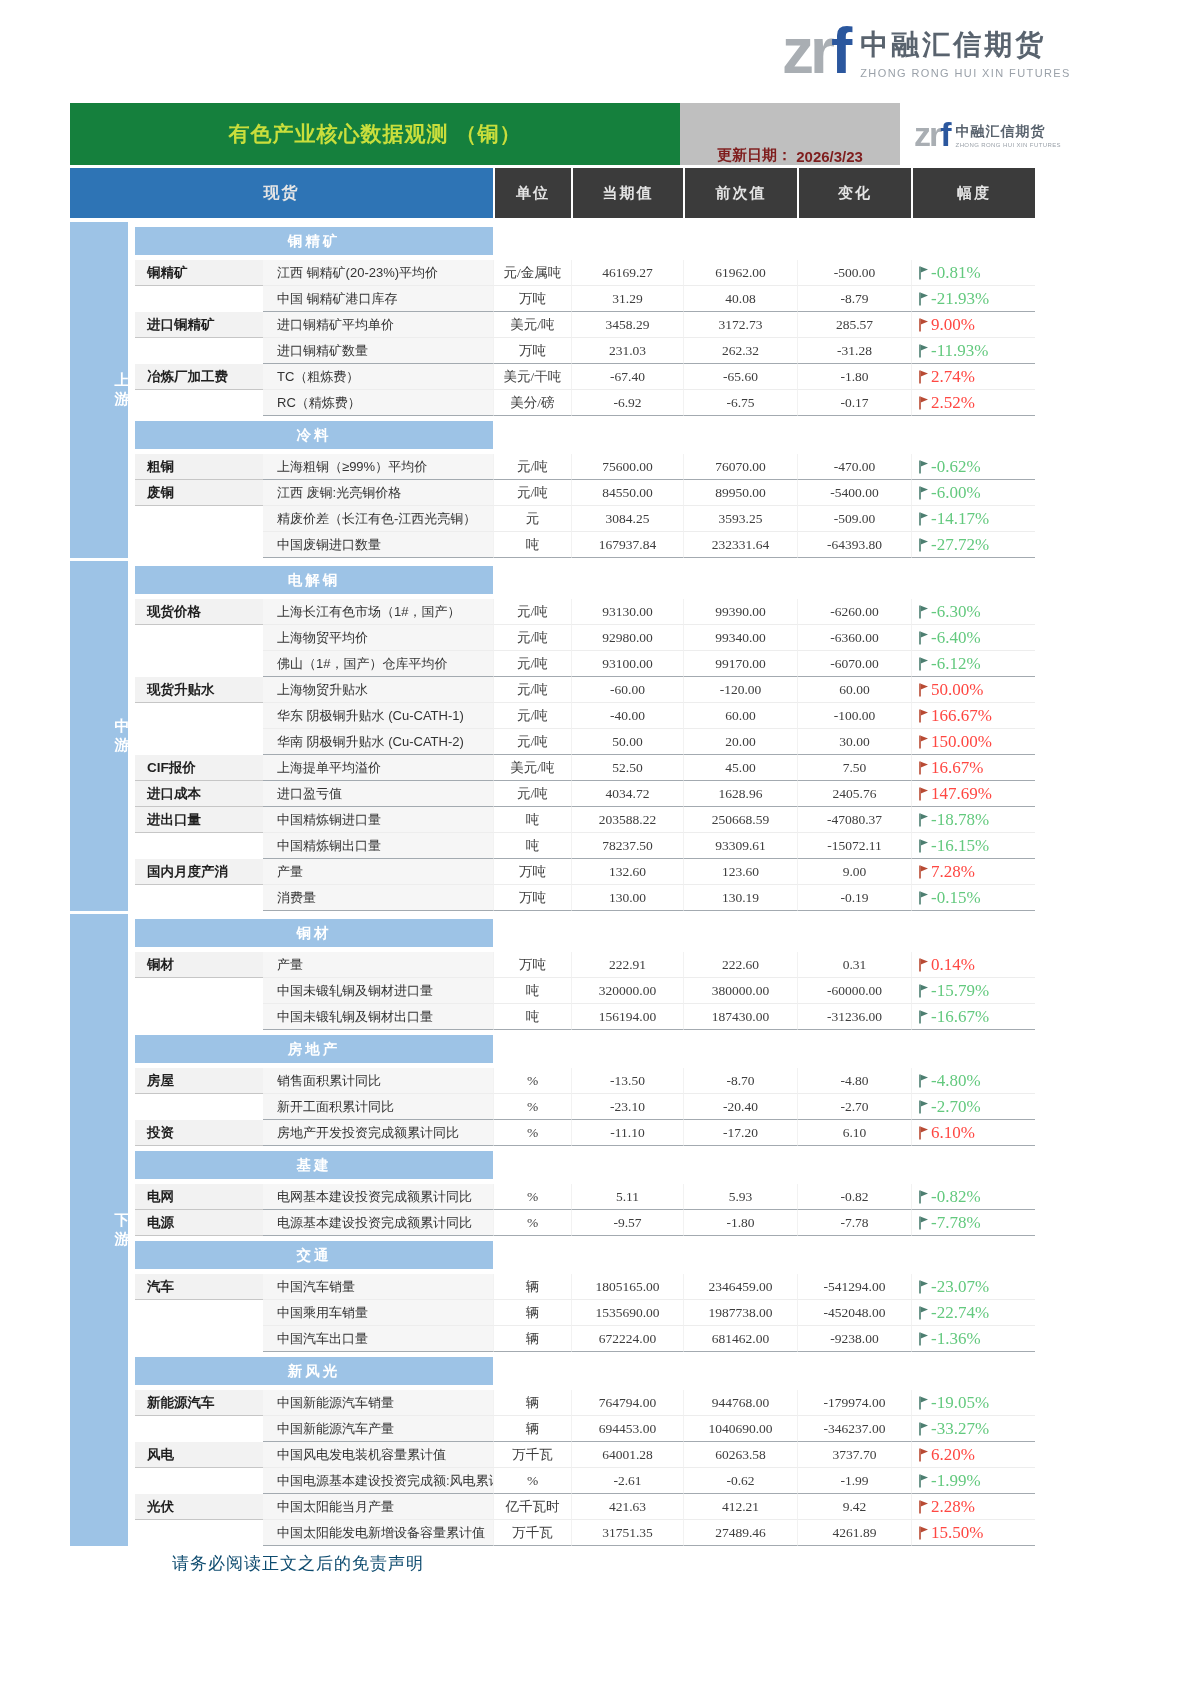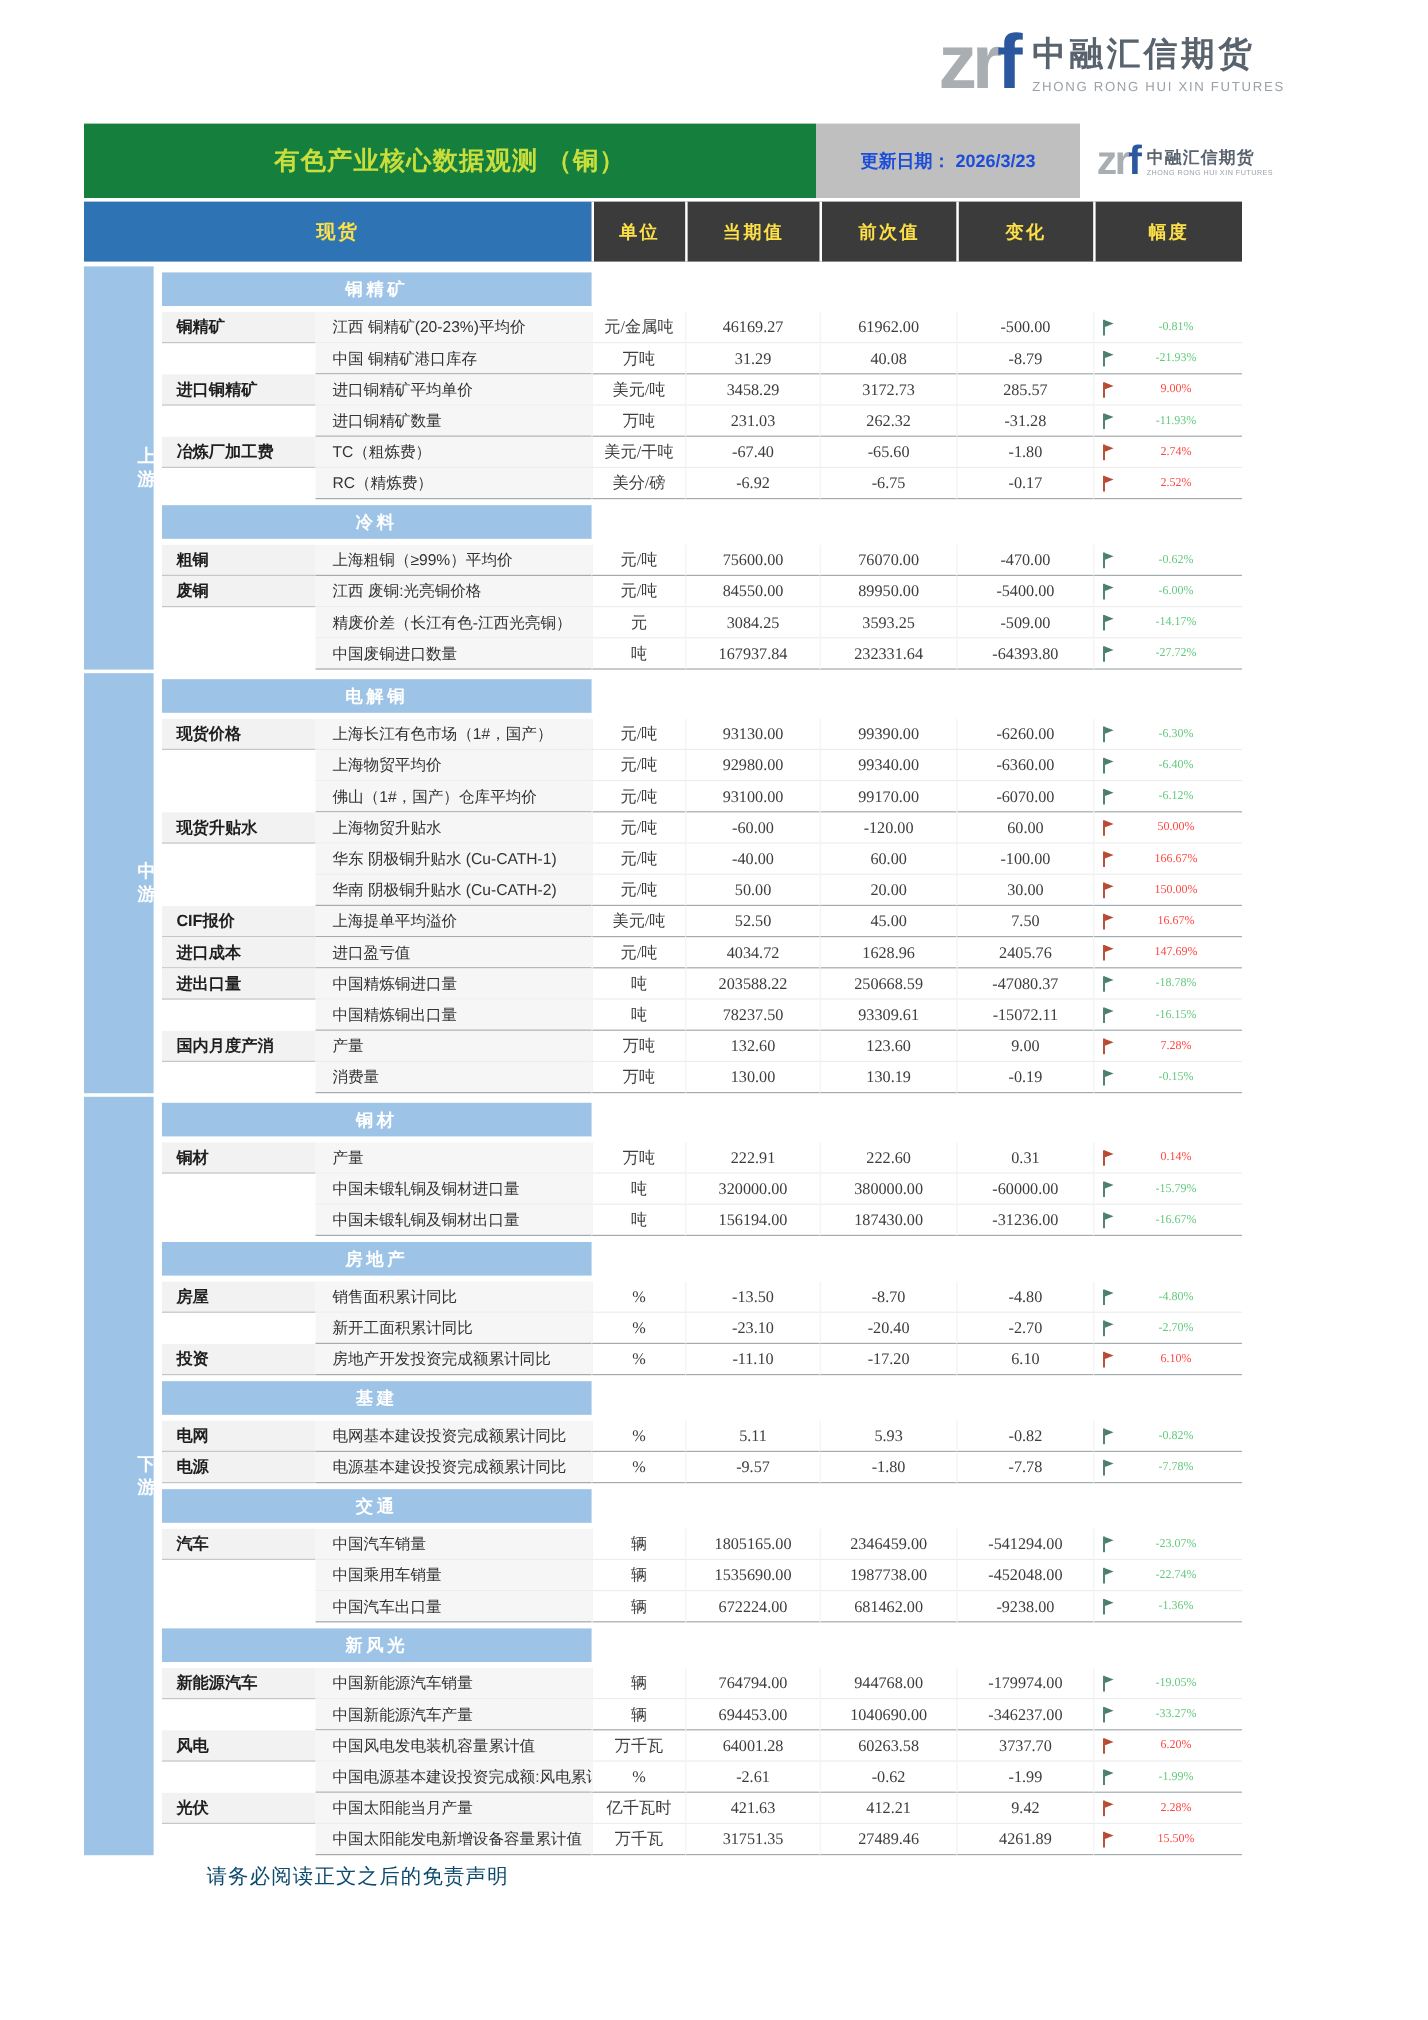--- a/index.html
+++ b/index.html
@@ -12,30 +12,30 @@
   .zrf .lg { color:#A9AEB3; }
   .zrf .lb { color:#2B579E; }
   .co { margin-left:12px; padding-top:10px; }
   .co-cn { font-size:28px; font-weight:bold; color:#59636E; letter-spacing:3px; white-space:nowrap; }
   .co-en { font-size:11px; color:#9AA1A9; letter-spacing:1.4px; margin-top:3px; white-space:nowrap; }
 
   
   .title-band { position:absolute; top:103px; left:70px; height:62px; display:flex; align-items:stretch; }
   .band-navy { width:610px; background:#15803d; display:flex; align-items:center; justify-content:center; }
   .band-title { color:#C9DE3C; font-size:21px; font-weight:bold; letter-spacing:1px; }
-  .band-date { width:220px; background:#BFBFBF; display:flex; align-items:center; justify-content:center; color:#1d4ed8; font-weight:bold; font-size:15px; white-space:pre; }
+  .band-date { width:220px; background:#BFBFBF; display:flex; align-items:flex-end; justify-content:center; color:#7f1d1d; font-weight:bold; font-size:15px; white-space:pre; }
   .band-logo { margin-left:14px; display:flex; align-items:center; }
   .band-logo .zrf { font-size:34px; line-height:36px; letter-spacing:-2px; }
   .band-logo .co { margin-left:6px; padding-top:2px; }
   .band-logo .co-cn { font-size:14px; letter-spacing:1px; }
   .band-logo .co-en { font-size:6px; letter-spacing:0.4px; margin-top:1px; }
 
   
   .thead { position:absolute; top:168px; left:70px; height:50px; display:flex; }
-  .th { display:flex; align-items:center; justify-content:center; color:#fde047; font-weight:bold; font-size:15px; letter-spacing:2px; }
+  .th { display:flex; align-items:center; justify-content:center; color:#e5e5e5; font-weight:bold; font-size:15px; letter-spacing:2px; }
   .th-spot { width:423px; background:#2E74B5; font-size:16px; }
   .th-dark { background:#3B3B3B; border-left:2px solid #fff; }
   .th-unit { width:78px; } .th-cur { width:112px; } .th-prev { width:114px; }
   .th-chg { width:114px; } .th-pct { width:124px; }
 
   
   #segments { position:absolute; top:222px; left:70px; width:965px; }
   .segment { display:flex; margin-bottom:3px; }
   .side { width:58px; margin-right:7px; background:#9DC3E6; color:#fff; font-weight:bold; font-size:15px; letter-spacing:2px; display:flex; align-items:center; justify-content:center;padding-left:48px; }
   .content { width:900px; }
@@ -43,21 +43,21 @@
 
   .row { display:grid; grid-template-columns:128px 230px 78px 112px 114px 114px 124px; height:26px; font-size:13px; color:#3D3D3D; }
   .cell { display:flex; align-items:center; justify-content:center; border-bottom:1px solid #EDEDED; overflow:hidden; white-space:nowrap; }
   .cat { justify-content:flex-start; padding-left:12px; background:#F2F2F2; border-bottom:1px solid #C6C6C6; font-weight:bold; font-size:13.5px; color:#1f1f1f; }
   .cat.empty { background:transparent; border-bottom:1px solid transparent; }
   .name { justify-content:flex-start; padding-left:14px; background:#F6F6F6; color:#333; }
   .unit, .num { font-family:"Liberation Serif", serif; font-size:13.5px; }
   .unit, .num, .pct-cell { border-left:1px solid #F2F2F2; }
   .pct-cell { padding:0 6px; }
   .flag-wrap { width:13px; display:flex; align-items:center; }
-  .pct-val { flex:1; text-align:center; font-family:"Liberation Serif", serif; font-size:10px; }
+  .pct-val { flex:1; text-align:left; font-family:"Liberation Serif", serif; font-size:17px; }
   .row.group-end .cell { border-bottom:1px solid #A3AAB0; }
   .row.group-end .cat.empty { border-bottom:1px solid transparent; }
   .row.group-end .cat:not(.empty) { border-bottom:1px solid #C6C6C6; }
   .up   .pct-val { color:#FF4742; }
   .down .pct-val { color:#63C97E; }
   .flag { display:block; }
   .flag.up   { color:#B84A33; }
   .flag.down { color:#4C7E70; }
 
   

